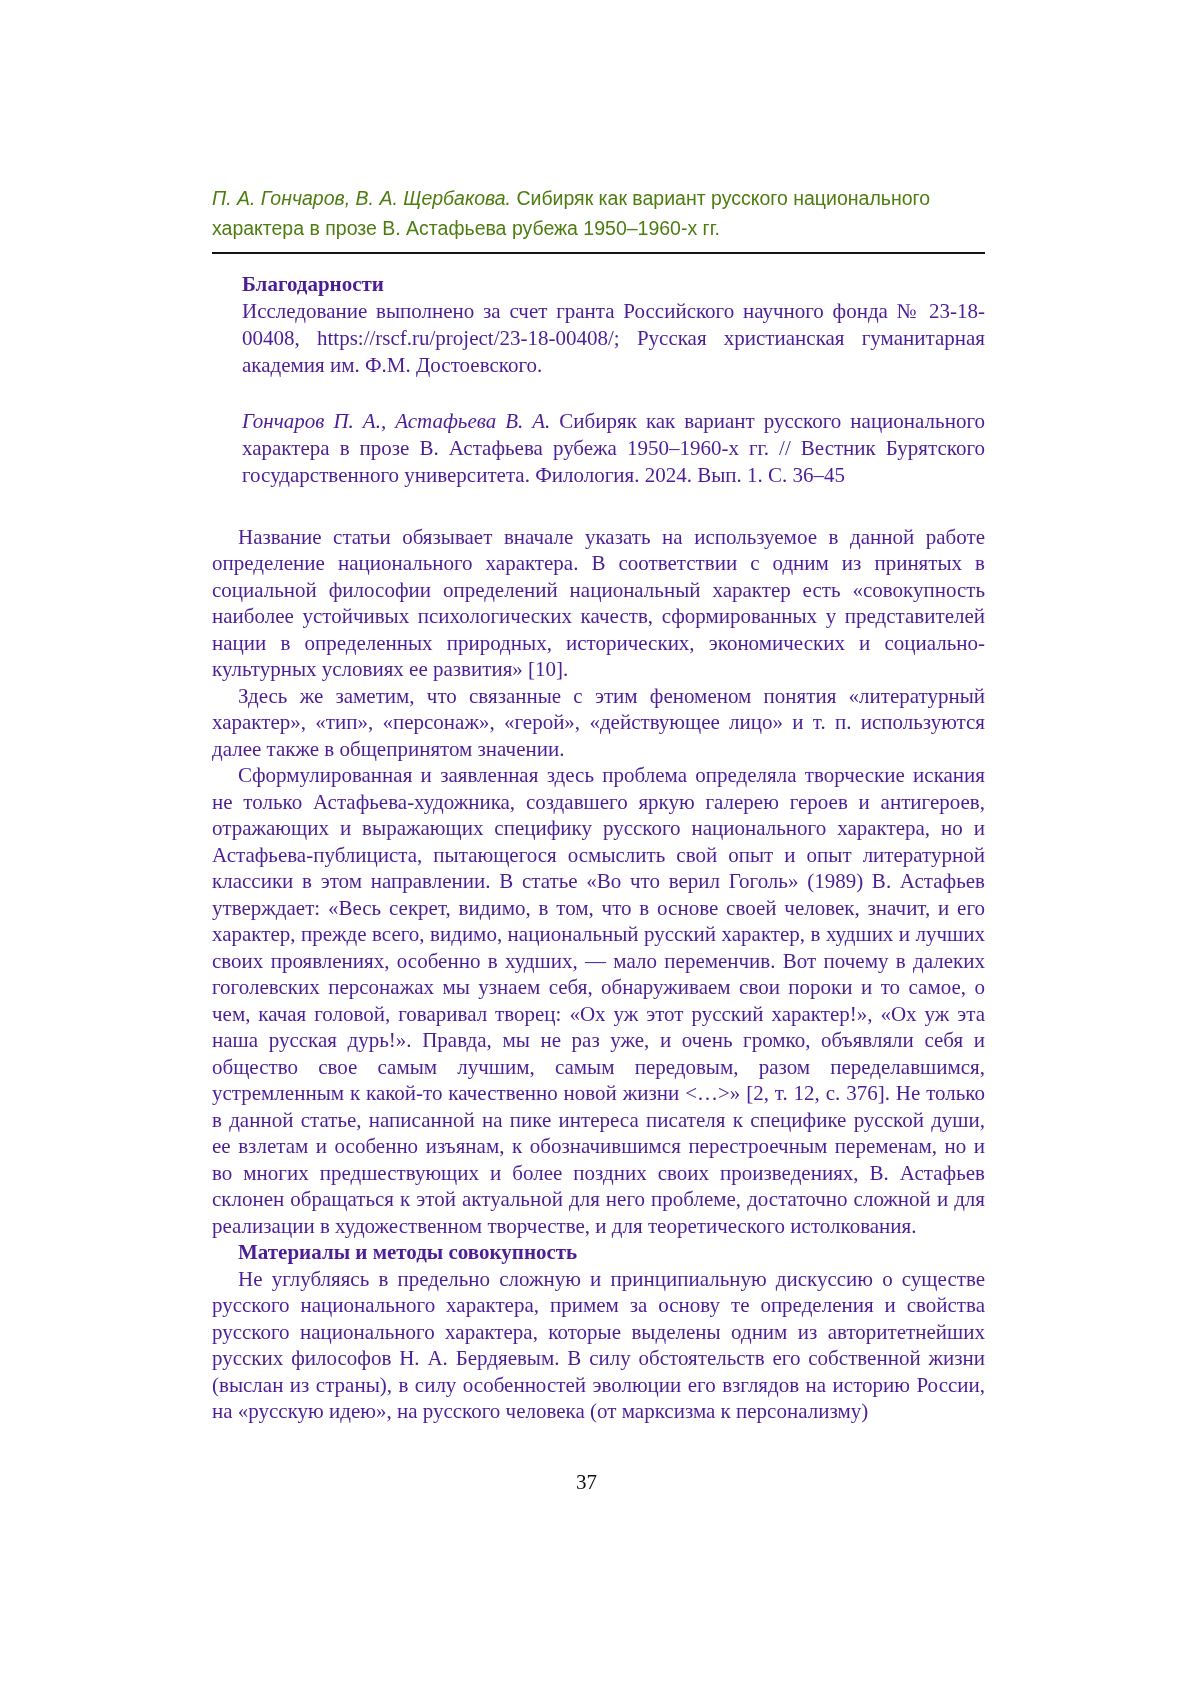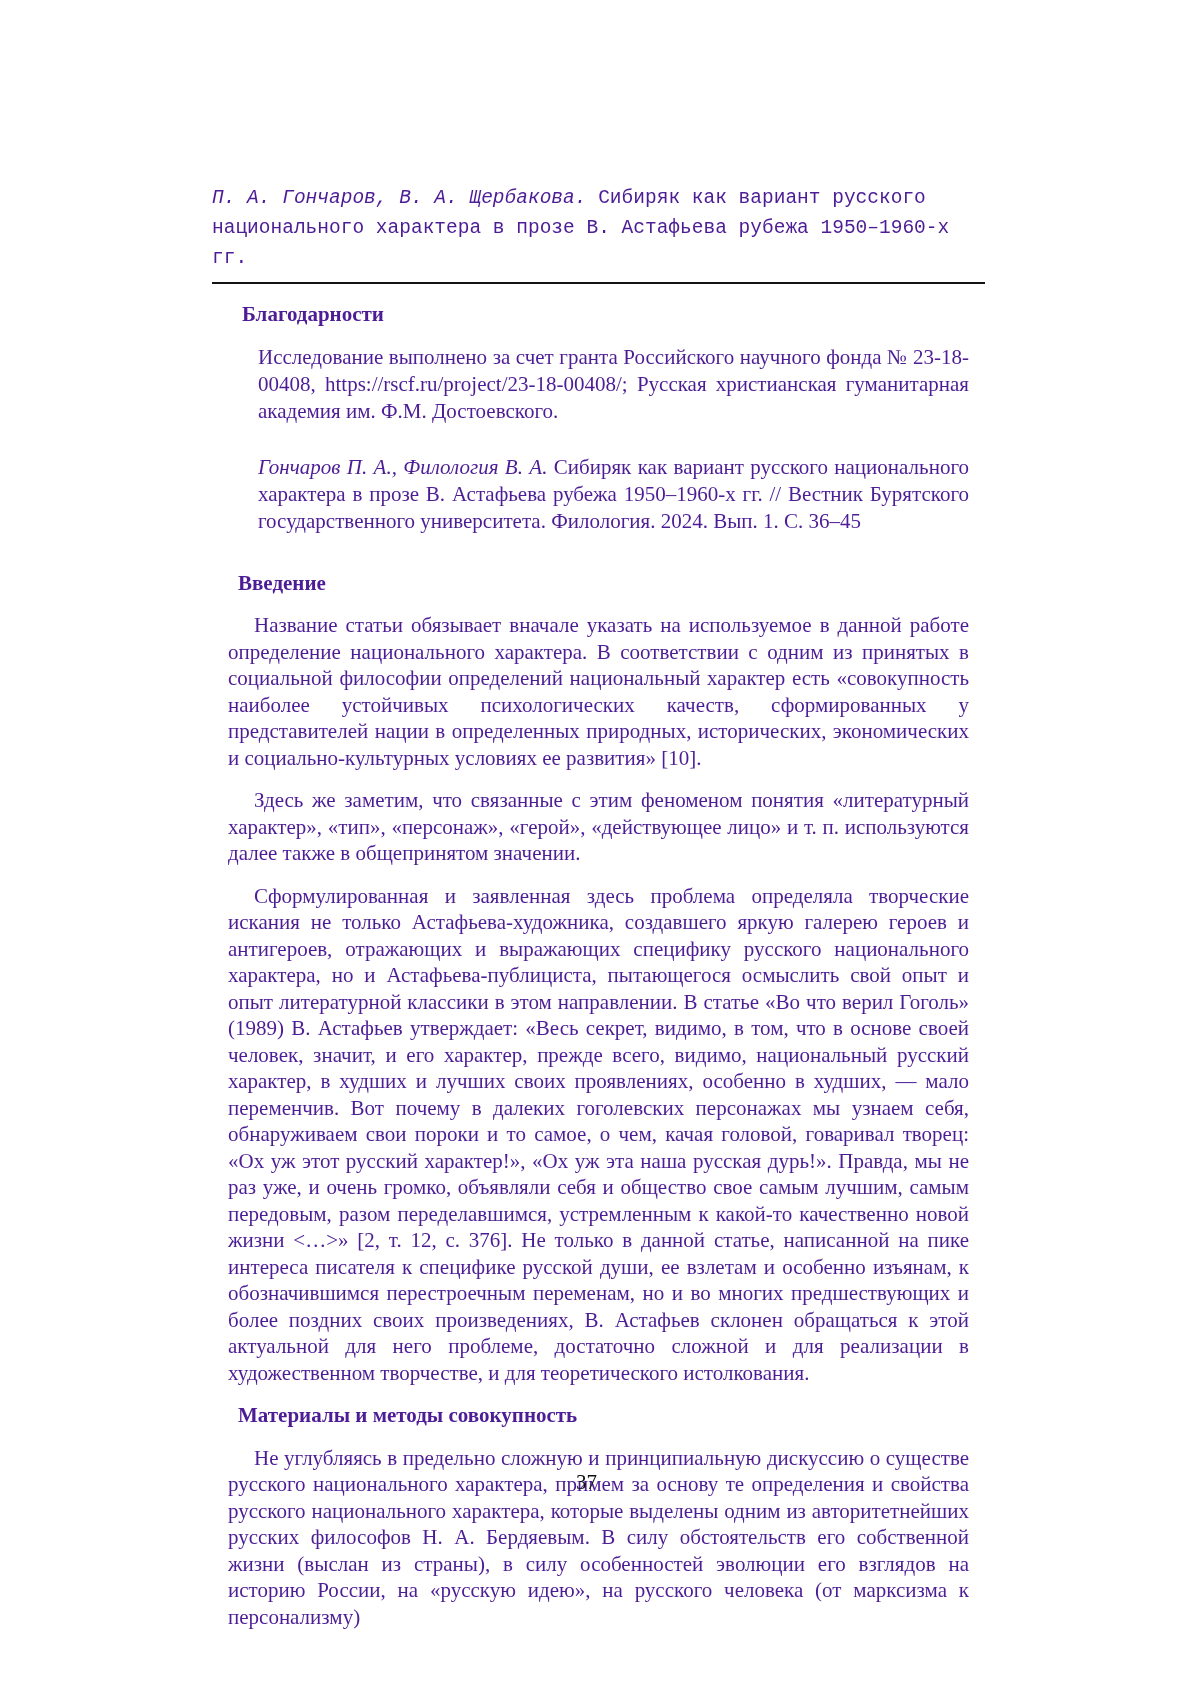--- a/index.html
+++ b/index.html
@@ -11,44 +11,44 @@
     overflow: hidden;
     color: #111111;
   }
   .content {
     position: absolute;
     left: 212px;
     top: 183px;
     width: 773px;
   }
   .running-header {
-    font-family: Liberation Mono, monospace;
+    font-family: Liberation Sans, sans-serif;
     font-size: 19.5px;
     line-height: 30px;
-    color: #4c1d95;
+    color: #4d7c0f;
     text-align: left;
   }
   .it { font-style: italic; }
   .rule {
     border: none;
     border-top: 2.5px solid #141414;
     margin: 9px 0 0 0;
     width: 100%;
   }
   .body, .b-head {
     font-family: "Liberation Serif", serif;
     font-size: 21px;
     line-height: 26.5px;
     color: #4c1d95;
   }
   .b-head {
     font-weight: bold;
   }
   p.body {
-    margin: 16px;
+    margin: 0;
     text-align: justify;
     text-justify: inter-word;
     hyphens: auto;
     font-family: Liberation Serif, serif;
   }
   .hang { margin-left: 30px; }
   .ack { margin-top: 17px; }
   .ack .body { line-height: 27px; }
   .citation { margin-top: 29px; }
   .citation .body { line-height: 27px; }
@@ -75,25 +75,24 @@
       <span class="it">П. А. Гончаров, В. А. Щербакова.</span><span> Сибиряк как вариант русского национального характера в прозе В. Астафьева рубежа 1950–1960-х гг.</span>
     </div>
     <div class="rule"></div>
 
     <section class="hang ack">
       <div class="b-head">Благодарности</div>
       <p class="body">Исследование выполнено за счет гранта Российского научного фонда № 23-18-00408, https://rscf.ru/project/23-18-00408/; Русская христианская гуманитарная академия им. Ф.М. Достоевского.</p>
     </section>
 
     <section class="hang citation">
-      <p class="body"><span class="it">Гончаров П. А., Филология В. А.</span><span> Сибиряк как вариант русского национального характера в прозе В. Астафьева рубежа 1950–1960-х гг. // Вестник Бурятского государственного университета. Филология. 2024. Вып. 1. С. 36–45</span></p>
+      <p class="body"><span class="it">Гончаров П. А., Астафьева В. А.</span><span> Сибиряк как вариант русского национального характера в прозе В. Астафьева рубежа 1950–1960-х гг. // Вестник Бурятского государственного университета. Филология. 2024. Вып. 1. С. 36–45</span></p>
     </section>
 
     <section class="intro">
-      <div class="b-head indent">Введение</div>
       <p class="body indent">Название статьи обязывает вначале указать на используемое в данной работе определение национального характера. В соответствии с одним из принятых в социальной философии определений национальный характер есть «совокупность наиболее устойчивых психологических качеств, сформированных у представителей нации в определенных природных, исторических, экономических и социально-культурных условиях ее развития» [10].</p>
       <p class="body indent">Здесь же заметим, что связанные с этим феноменом понятия «литературный характер», «тип», «персонаж», «герой», «действующее лицо» и т. п. используются далее также в общепринятом значении.</p>
       <p class="body indent">Сформулированная и заявленная здесь проблема определяла творческие искания не только Астафьева-художника, создавшего яркую галерею героев и антигероев, отражающих и выражающих специфику русского национального характера, но и Астафьева-публициста, пытающегося осмыслить свой опыт и опыт литературной классики в этом направлении. В статье «Во что верил Гоголь» (1989) В. Астафьев утверждает: «Весь секрет, видимо, в том, что в основе своей человек, значит, и его характер, прежде всего, видимо, национальный русский характер, в худших и лучших своих проявлениях, особенно в худших, — мало переменчив. Вот почему в далеких гоголевских персонажах мы узнаем себя, обнаруживаем свои пороки и то самое, о чем, качая головой, говаривал творец: «Ох уж этот русский характер!», «Ох уж эта наша русская дурь!». Правда, мы не раз уже, и очень громко, объявляли себя и общество свое самым лучшим, самым передовым, разом переделавшимся, устремленным к какой-то качественно новой жизни &lt;…&gt;» [2, т. 12, с. 376]. Не только в данной статье, написанной на пике интереса писателя к специфике русской души, ее взлетам и особенно изъянам, к обозначившимся перестроечным переменам, но и во многих предшествующих и более поздних своих произведениях, В. Астафьев склонен обращаться к этой актуальной для него проблеме, достаточно сложной и для реализации в художественном творчестве, и для теоретического истолкования.</p>
     </section>
 
     <section>
       <div class="b-head indent">Материалы и методы совокупность</div>
       <p class="body indent">Не углубляясь в предельно сложную и принципиальную дискуссию о существе русского национального характера, примем за основу те определения и свойства русского национального характера, которые выделены одним из авторитетнейших русских философов Н. А. Бердяевым. В силу обстоятельств его собственной жизни (выслан из страны), в силу особенностей эволюции его взглядов на историю России, на «русскую идею», на русского человека (от марксизма к персонализму)</p>
     </section>
 

